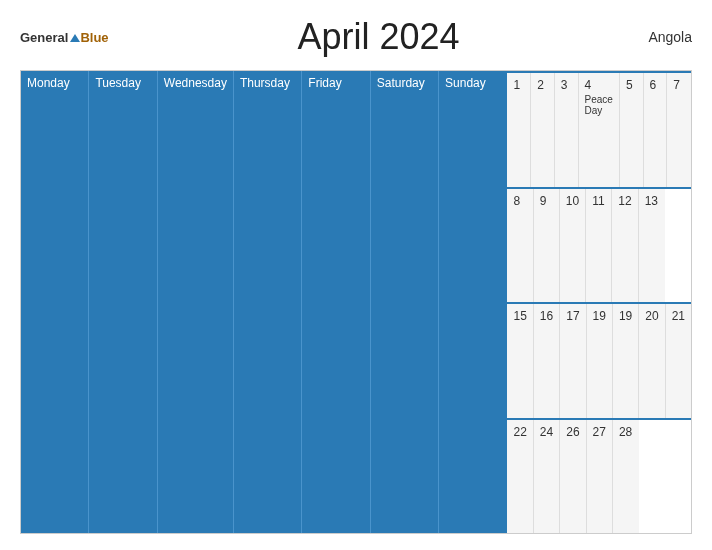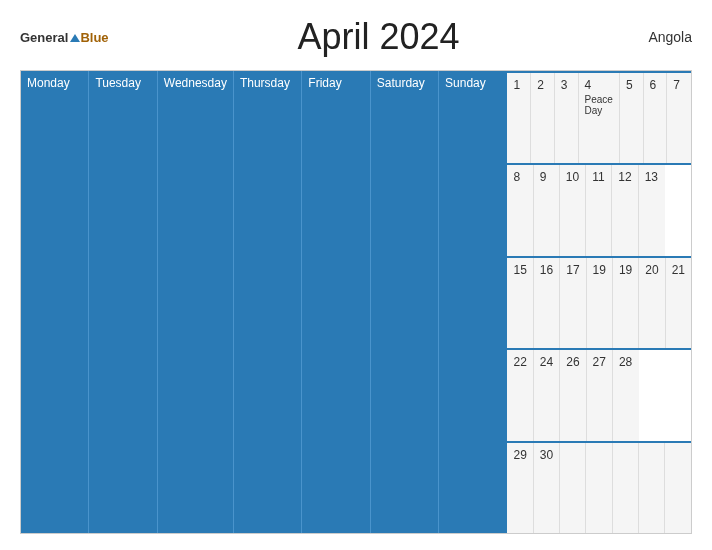--- a/index.html
+++ b/index.html
@@ -219,27 +219,14 @@
         <div class="day-cell">
           <span class="day-number">26</span>
         </div>
         <div class="day-cell">
           <span class="day-number">27</span>
         </div>
         <div class="day-cell">
           <span class="day-number">28</span>
         </div>
       </div>
-      <div class="week-row">
-        <div class="day-cell">
-          <span class="day-number">29</span>
-        </div>
-        <div class="day-cell">
-          <span class="day-number">30</span>
-        </div>
-        <div class="day-cell empty"></div>
-        <div class="day-cell empty"></div>
-        <div class="day-cell empty"></div>
-        <div class="day-cell empty"></div>
-        <div class="day-cell empty"></div>
-      </div>
     </div>
 </div>
 
 </body></html>

